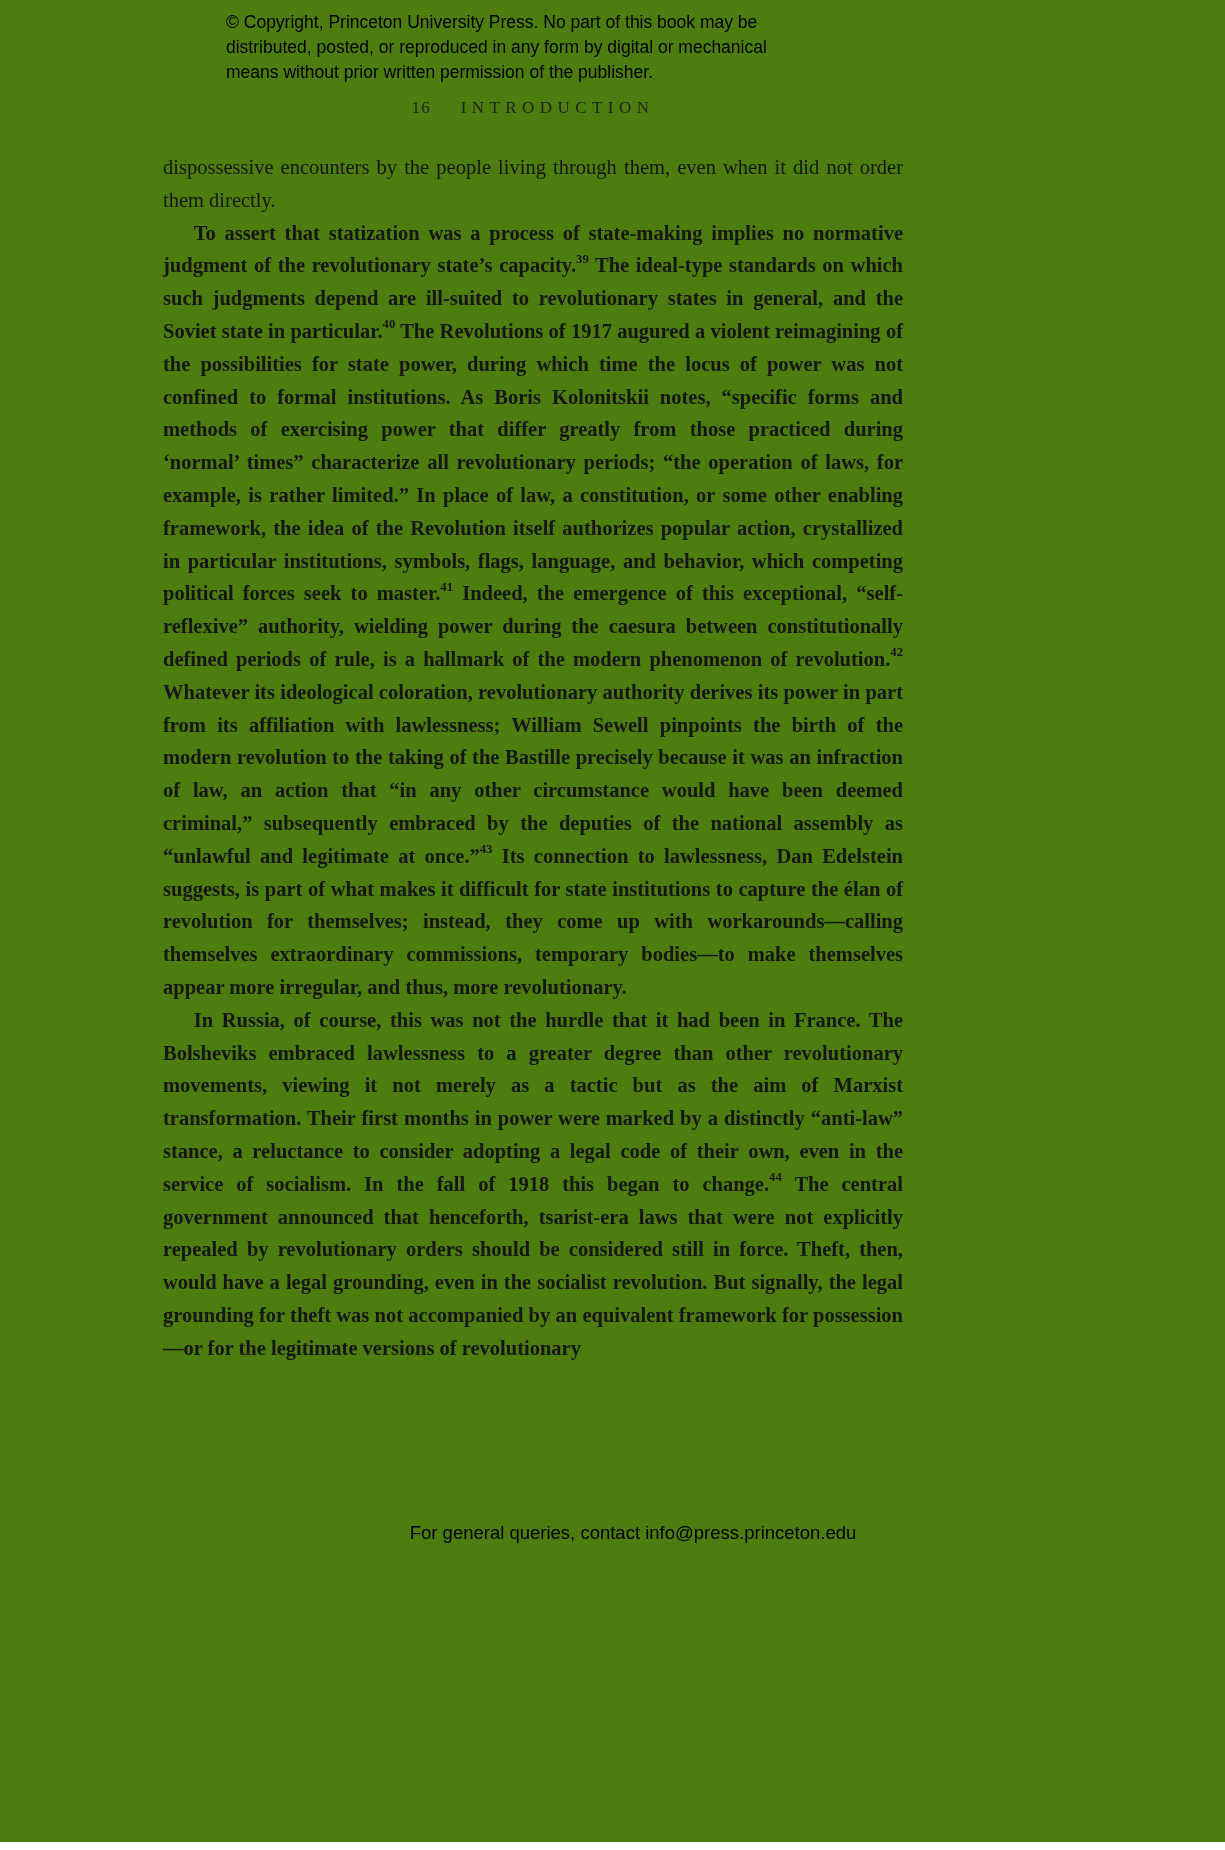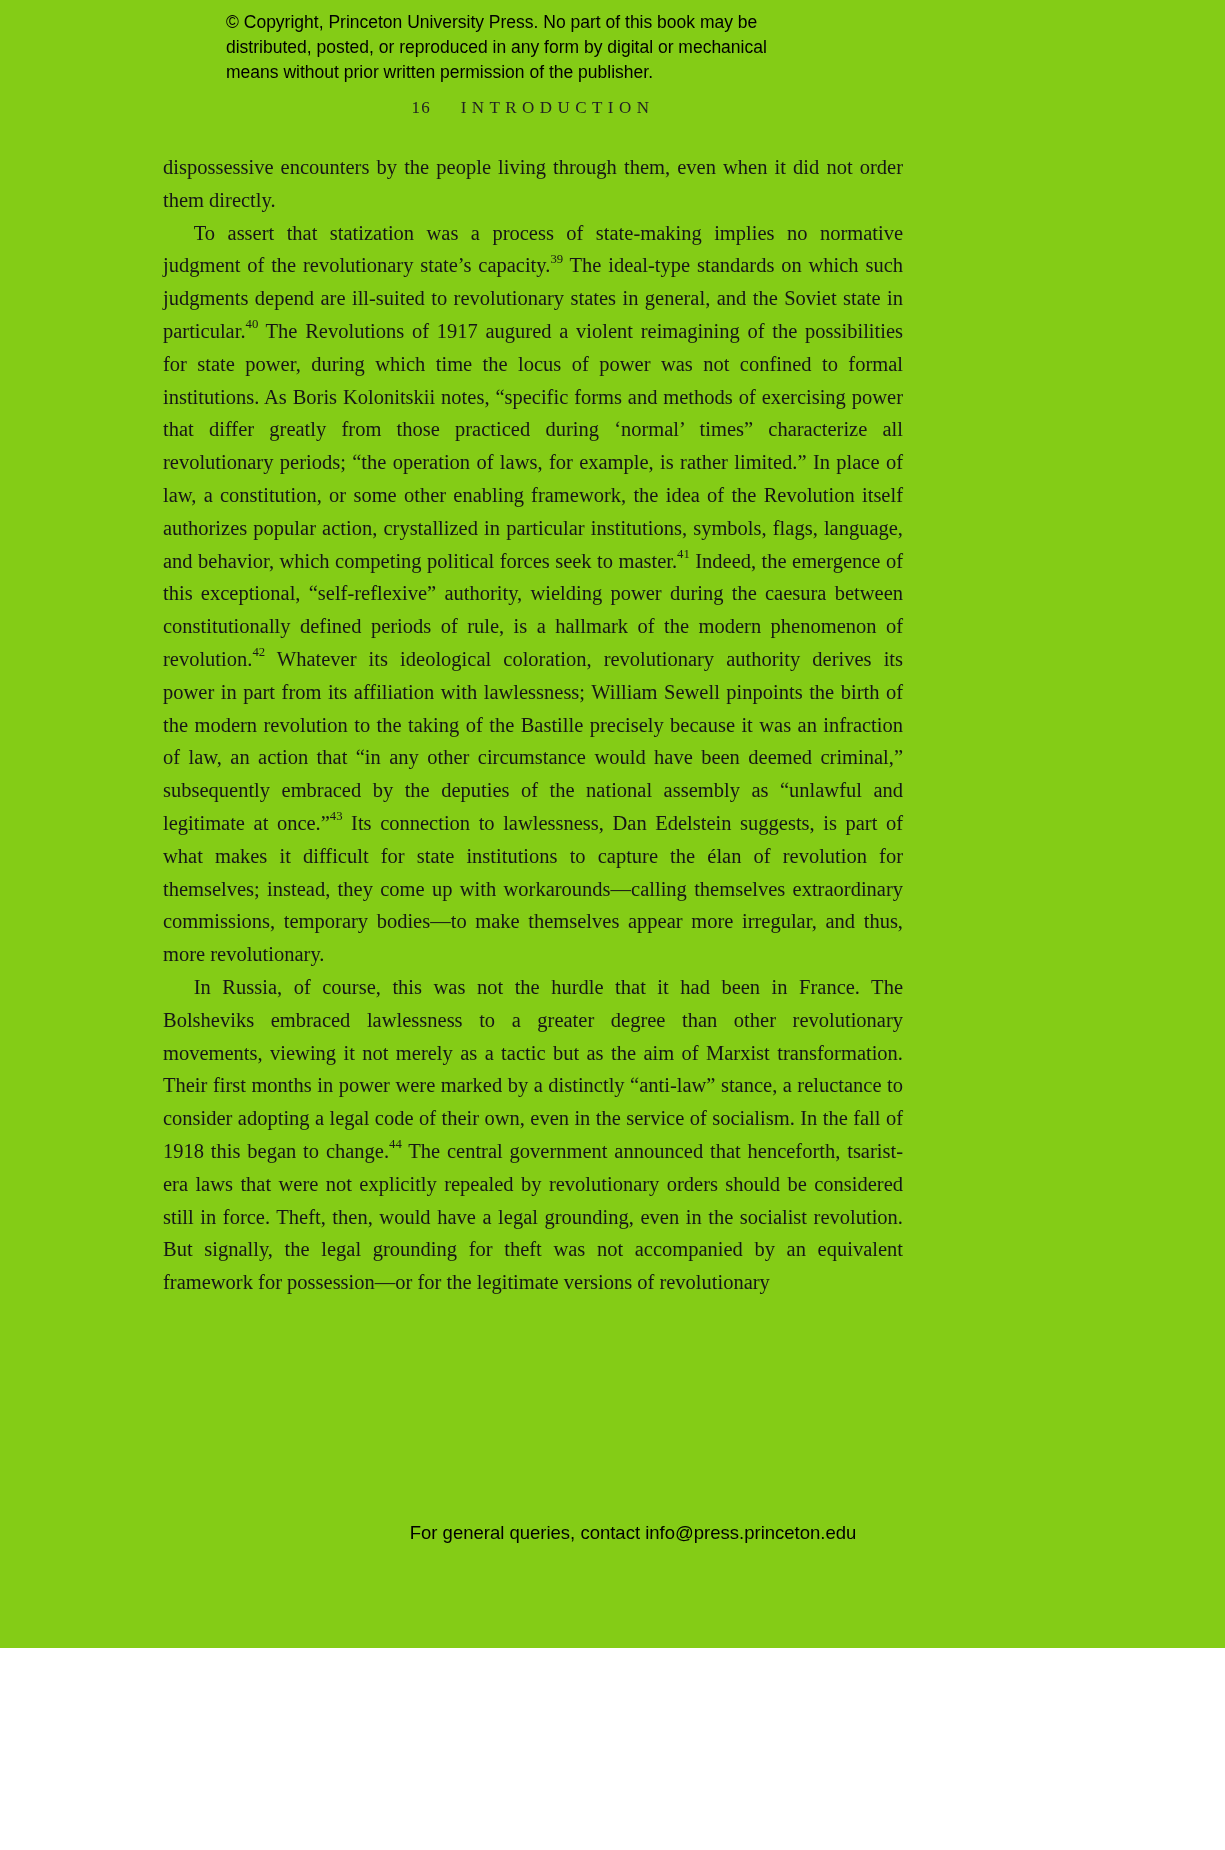--- a/index.html
+++ b/index.html
@@ -7,22 +7,22 @@
   body {
     width: 1225px;
     height: 1850px;
     font-family: "Liberation Serif", serif;
     color: #151515;
     position: relative;
   }
   .page {
     position: relative;
     width: 1225px;
-    height: 1648px;
-    background: #84cc16;
+    height: 1842px;
+    background: #4d7c0f;
     overflow: hidden;
   }
   .copyright {
     position: absolute;
     left: 226px;
     top: 10px;
     width: 640px;
     font-family: "Liberation Sans", sans-serif;
     font-size: 17.5px;
     line-height: 1.42;
@@ -52,21 +52,21 @@
     left: 163px;
     top: 144px;
     width: 740px;
     font-size: 20.5px;
     line-height: 1.6;
     text-align: justify;
     color: #161616;
     margin-top: 7px;
   }
   .para { text-indent: 0; }
-  .para.indent { text-indent: 1.5em; }
+  .para.indent { text-indent: 1.5em; font-weight: bold; }
   sup {
     font-size: 0.62em;
     line-height: 0;
     position: relative;
     top: -0.15em;
     vertical-align: super;
   }
   .footer {
     position: absolute;
     left: 0;

